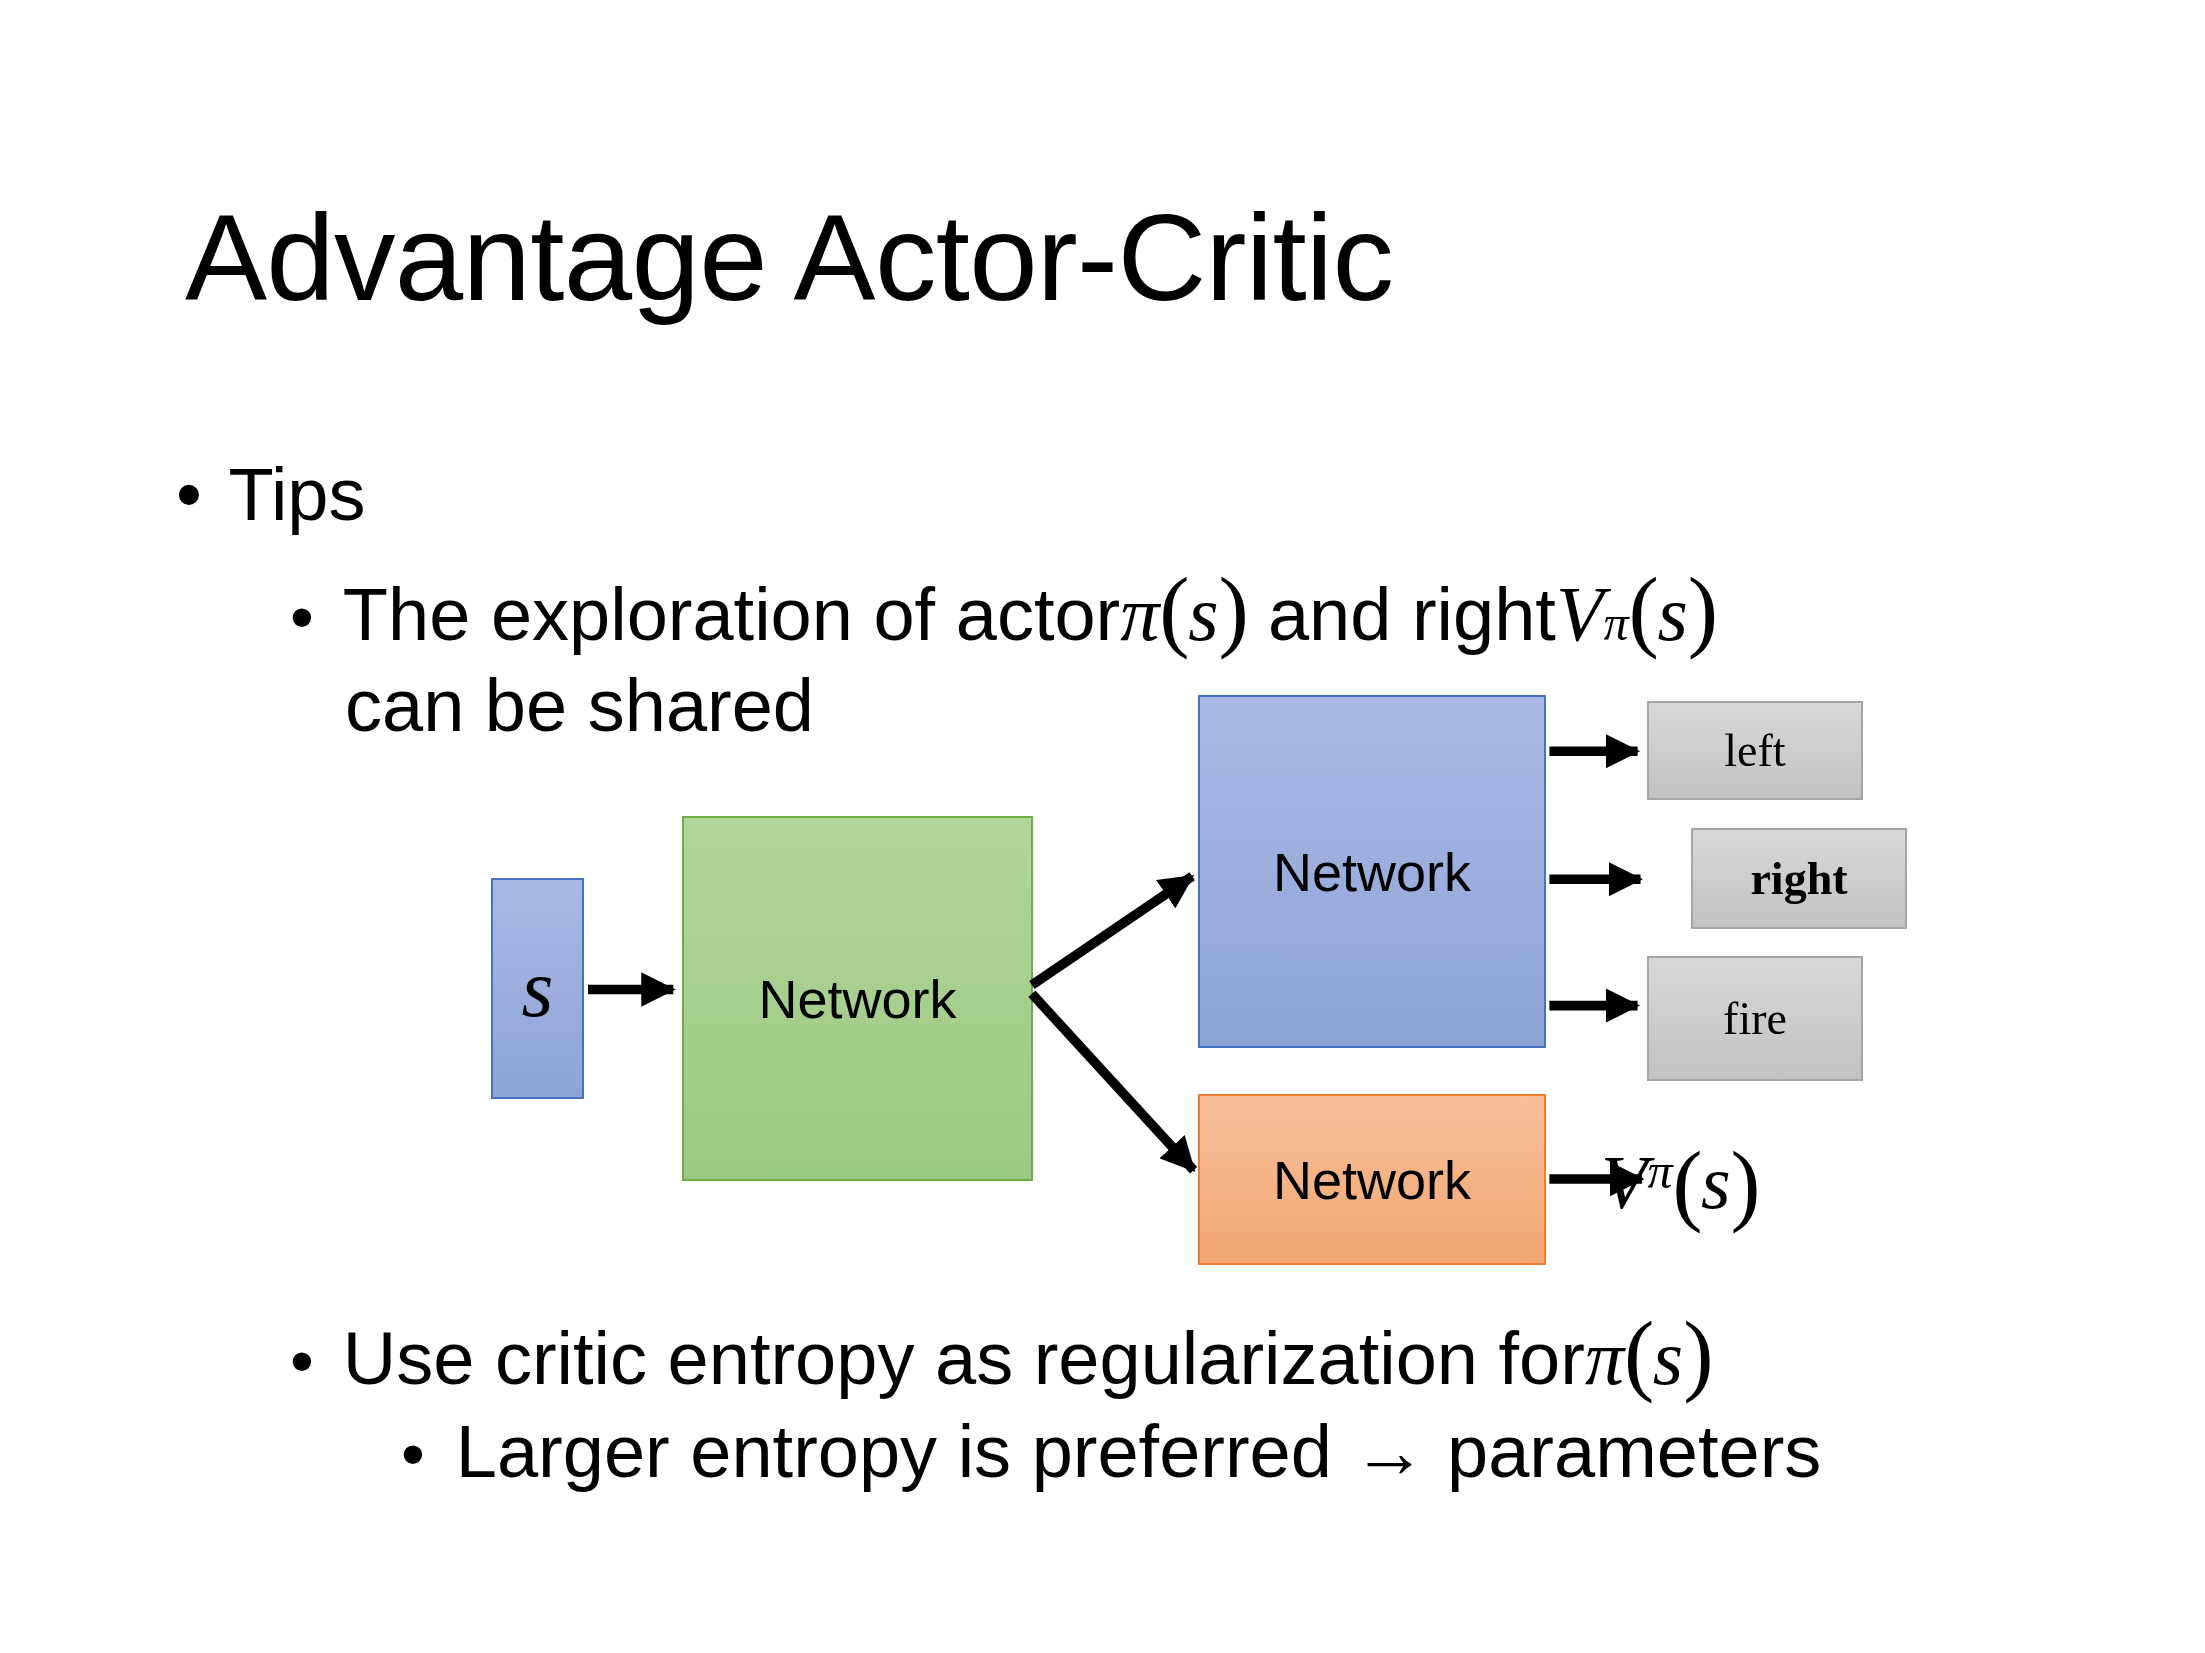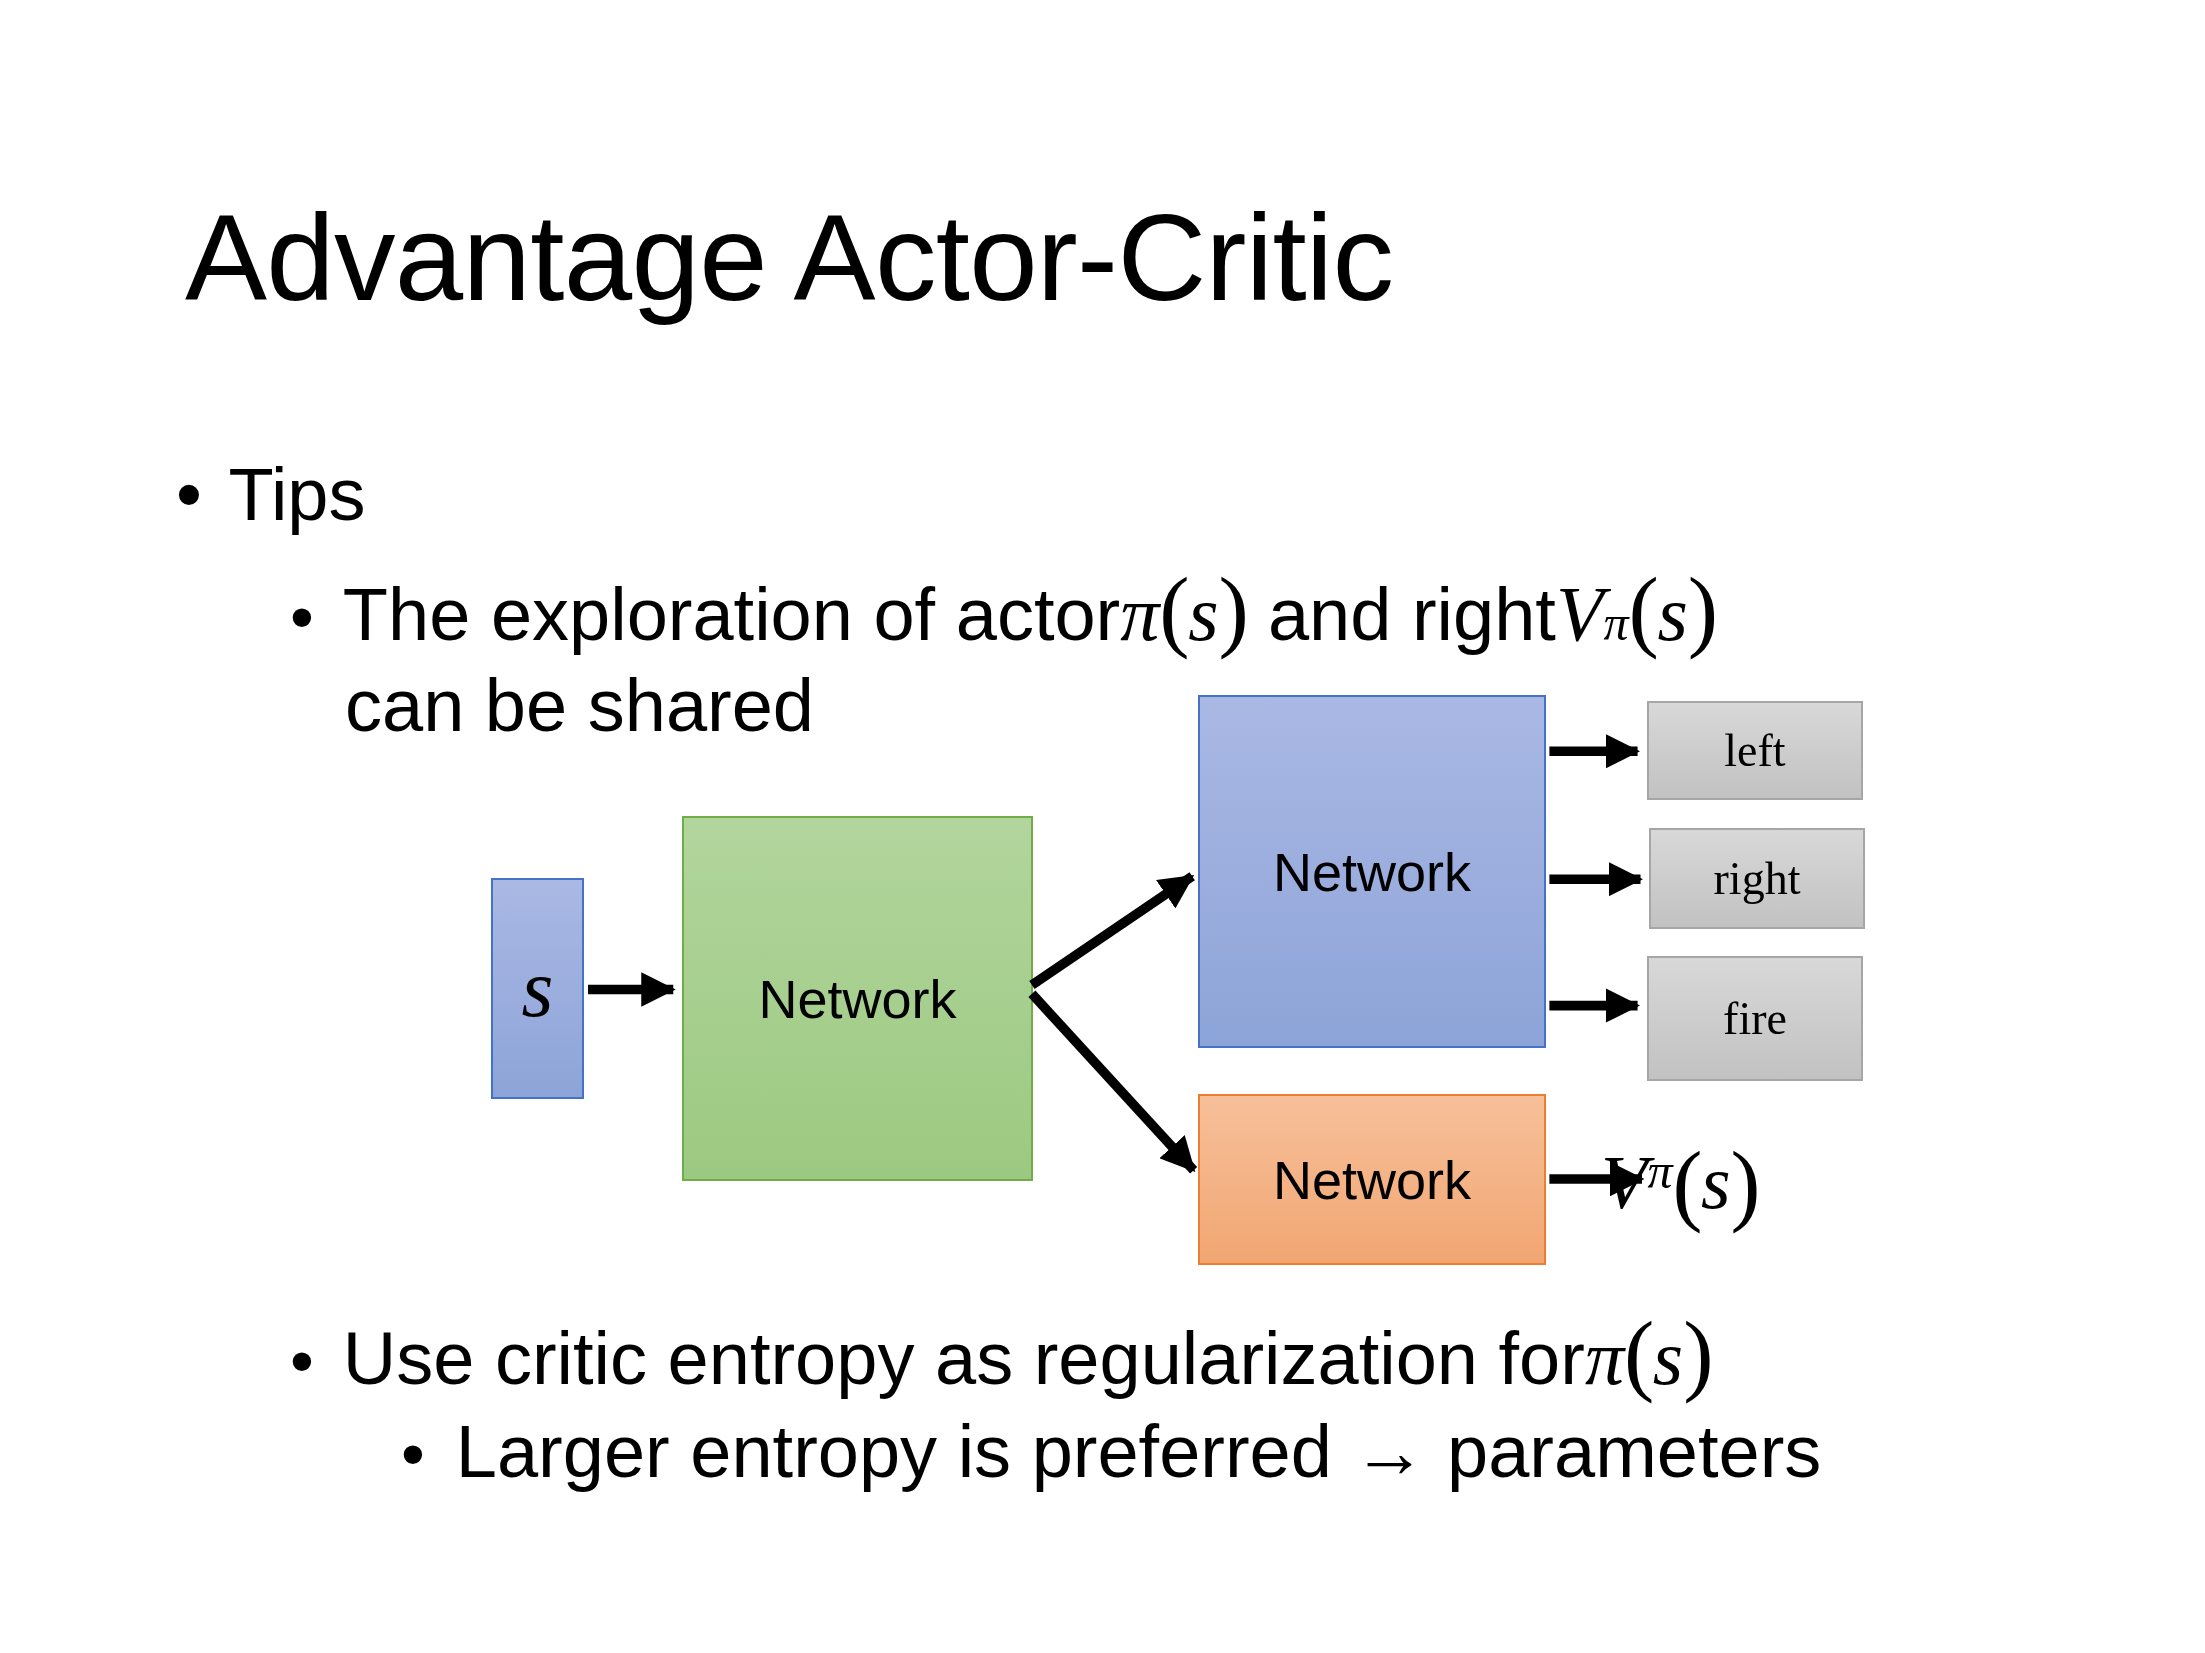--- a/index.html
+++ b/index.html
@@ -42,21 +42,21 @@
      border:2.2px solid #70ad47;}
   #actor-box{left:1198px;top:695px;width:348px;height:353px;
      background:linear-gradient(180deg,#aab8e4 0%,#8da4d8 100%);
      border:2.2px solid #4472c4;}
   #critic-box{left:1198px;top:1094px;width:348px;height:171px;
      background:linear-gradient(180deg,#f7c09a 0%,#f1a672 100%);
      border:2.2px solid #ed7d31;}
   .gray-box{width:216px;background:linear-gradient(180deg,#d8d8d8 0%,#c2c2c2 100%);
      border:2.2px solid #a6a6a6;font-family:"Liberation Serif",serif;font-size:46px;}
   #action-left{left:1647px;top:701px;height:99px;}
-  #action-right{left:1649px;top:828px;height:101px;}
+  #action-right{left:1691px;top:828px;height:101px;font-weight:bold;}
   #action-fire{left:1647px;top:956px;height:125px;}
 
   
   #critic-output{left:1601px;top:1132px;font-family:"Liberation Serif",serif;
      font-style:italic;font-size:76px;white-space:nowrap;}
   #critic-output .paren{font-size:90px;vertical-align:-5.9px;}
   #critic-output .supsym{vertical-align:20.6px;}
 
   #arrow-layer{left:0;top:0;width:2205px;height:1654px;pointer-events:none;}
 </style>

